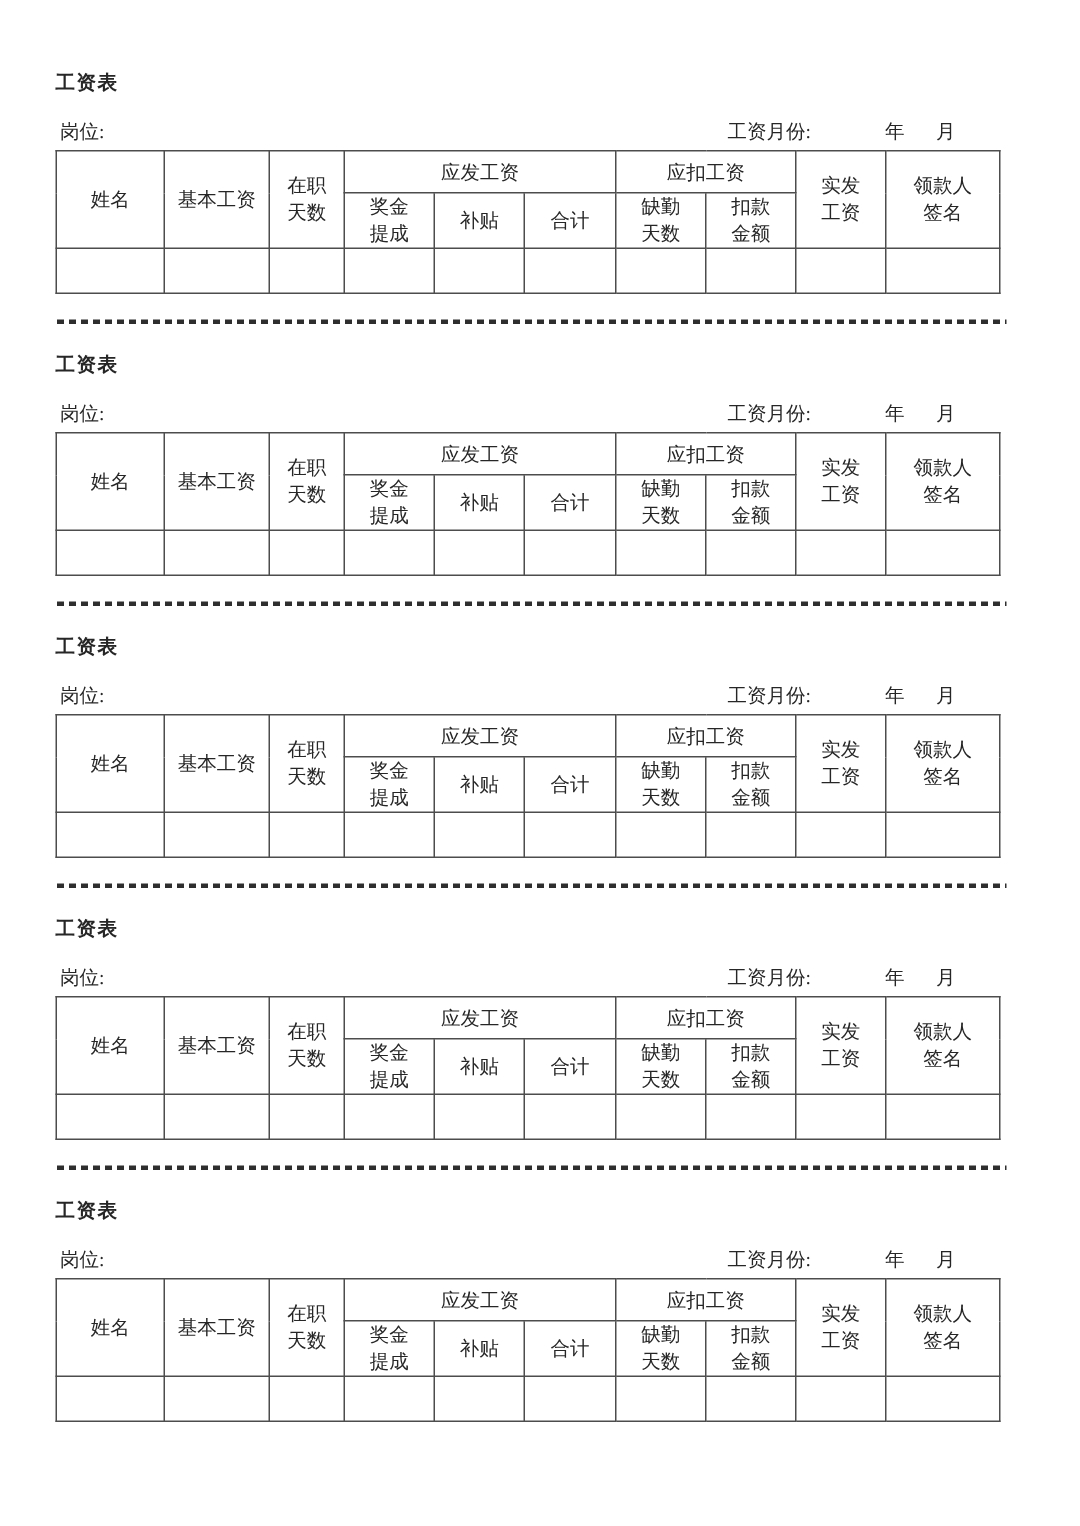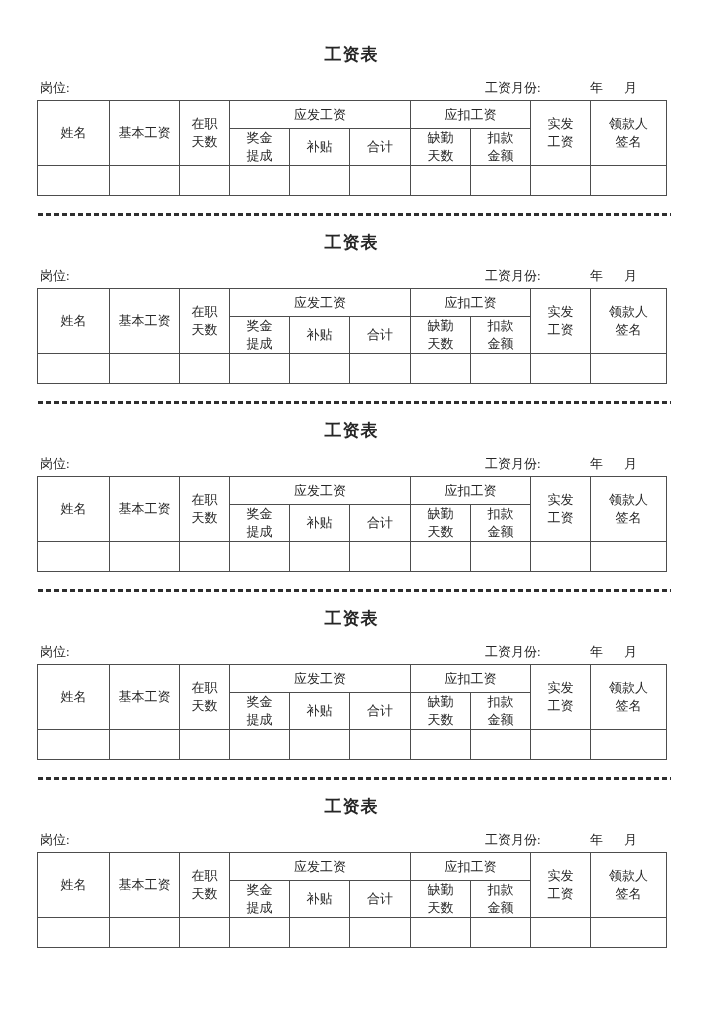--- a/index.html
+++ b/index.html
@@ -19,22 +19,21 @@
   .page{
     width:720px;height:1017px;
     padding-top:42px;
   }
   .section{
     width:629px;
     margin-left:37px;
   }
   .sec-title{
     height:26px;line-height:26px;
-    text-align:center;
-    font-size:17px;font-weight:700;
+    font-size:13px;font-weight:700;
     letter-spacing:1px;
   }
   .meta-row{
     position:relative;
     margin-top:11px;height:18px;
     font-size:13px;line-height:18px;
   }
   .meta-pos{position:absolute;left:3px;top:0;}
   .meta-month{position:absolute;left:448px;top:0;}
   .meta-year{position:absolute;left:553px;top:0;}

